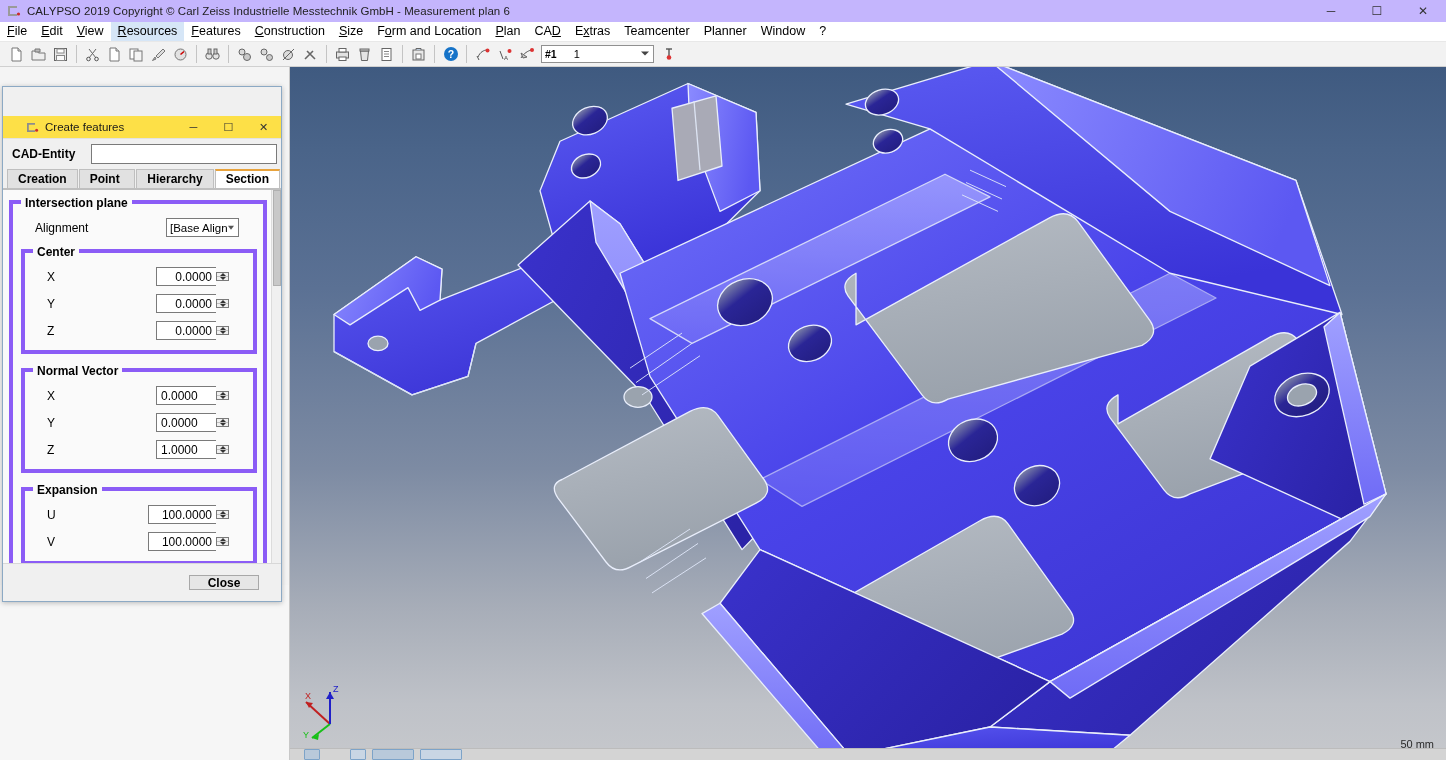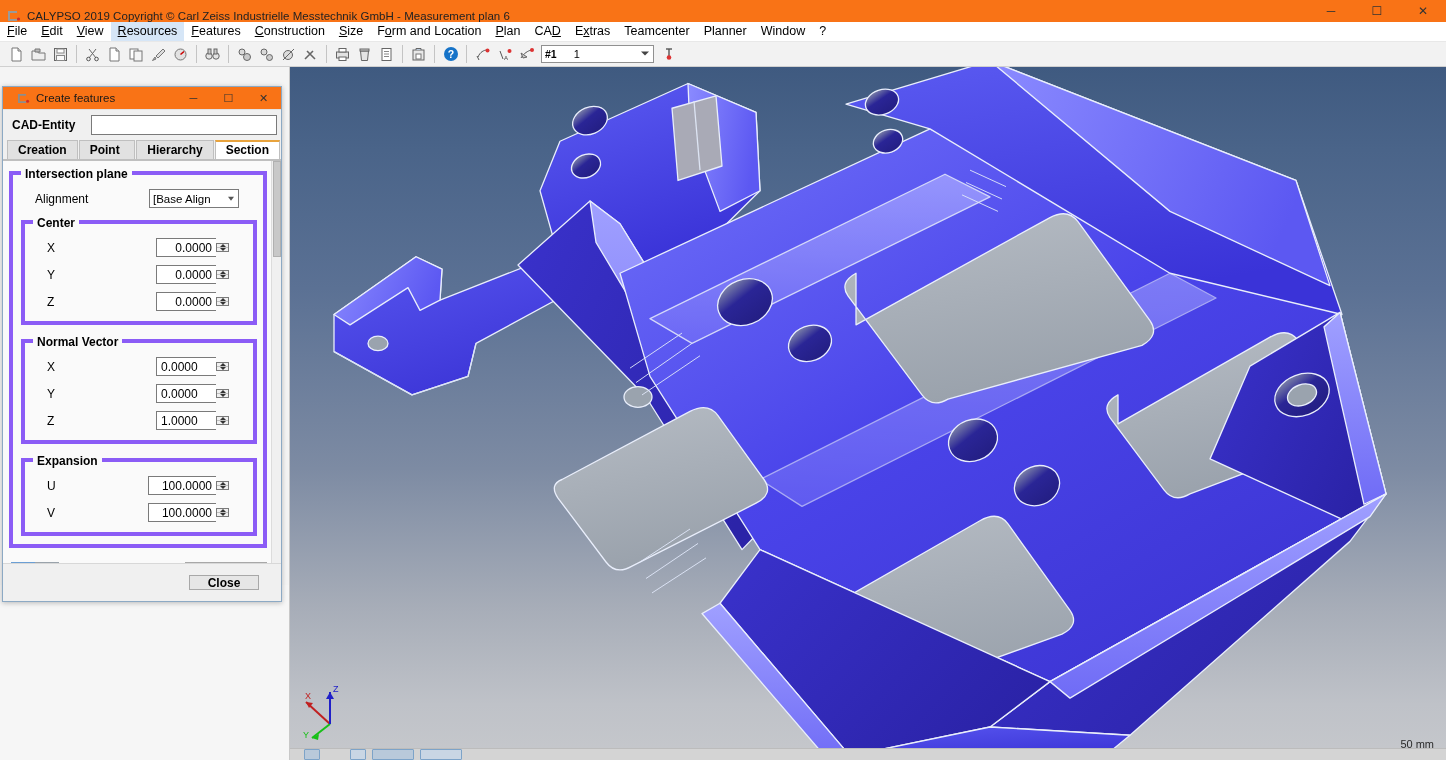--- a/index.html
+++ b/index.html
@@ -12,21 +12,21 @@
     overflow:hidden;
     position:relative;
     -webkit-font-smoothing:antialiased;
   }
 
   
   #app { position:absolute; inset:0; background:#ffffff; display:flex; flex-direction:column; }
 
   
   .titlebar {
-    height:22px; background:#f97316; display:flex; align-items:flex-end;
+    height:22px; background:#c4b5fd; display:flex; align-items:center;
     padding-left:7px; flex:0 0 auto; position:relative;
   }
   .tb-appicon { width:14px; height:12px; margin-right:6px; position:relative; flex:0 0 auto;}
   .tb-title { font-size:11.5px; color:#222; letter-spacing:0.05px; white-space:nowrap; }
   .tb-ctrls { position:absolute; right:0; top:0; height:22px; display:flex; }
   .tb-btn { width:46px; height:22px; display:flex; align-items:center; justify-content:center;
             color:#333; font-size:12px; }
 
   
   .menubar {
@@ -89,22 +89,22 @@
   .vb-sp { width:18px; }
 
   
   .dialog {
     position:absolute; left:2px; top:86px; width:280px; height:516px;
     background:#f0f0f0; border:1px solid #8ca9c4;
     box-shadow:0 1px 5px rgba(0,0,0,.25);
     display:flex; flex-direction:column; z-index:40;
   }
   .dlg-title {
-    height:23px; background:#f97316; display:flex; align-items:center;
-    padding-left:14px; flex:0 0 auto; border-bottom:1px solid #e2e2e2;
+    height:23px; background:#fde047; display:flex; align-items:center;
+    padding-left:23px; flex:0 0 auto; border-bottom:1px solid #e2e2e2;margin-top:29px;
   }
   .dlg-ico { width:13px; height:11px; margin-right:6px; position:relative; flex:0 0 auto; }
   .dlg-title span.t { font-size:11.5px; color:#1a1a1a; }
   .dlg-ctrls { margin-left:auto; display:flex; height:23px; }
   .dlg-cbtn { width:35px; height:23px; display:flex; align-items:center; justify-content:center;
               color:#333; font-size:11px; }
 
   .cad-row { display:flex; align-items:center; padding:5px 4px 5px 9px; flex:0 0 auto; }
   .cad-row label { font-size:12px; font-weight:bold; color:#000; }
   .cad-input {
@@ -152,21 +152,21 @@
   .spin .btns { width:13px; border:1px solid #7a7a7a; background:#f0f0f0;
                 display:flex; flex-direction:column; }
   .spin .btns i { flex:1; display:flex; align-items:center; justify-content:center; font-style:normal;}
   .spin .btns i:first-child { border-bottom:1px solid #c0c0c0; }
   .spin .btns i::before { content:""; display:block; width:0;height:0;
       border-left:3px solid transparent;border-right:3px solid transparent; }
   .spin .btns i:first-child::before { border-bottom:3px solid #333; }
   .spin .btns i:last-child::before { border-top:3px solid #333; }
 
   .combo {
-    margin-left:auto; margin-right:20px; width:90px; height:19px; background:#fff;
+    margin-left:auto; margin-right:20px; width:73px; height:19px; background:#fff;
     border:1px solid #7a7a7a; display:flex; align-items:center; padding-left:3px;
     font-size:11.5px; color:#000; position:relative;
   }
   .combo .arr { position:absolute; right:4px; top:50%; transform:translateY(-55%);
     width:0;height:0;border-left:3.5px solid transparent;border-right:3.5px solid transparent;
     border-top:4px solid #555; }
 
   .tool-row { display:flex; align-items:center; margin:14px 14px 0 8px; }
   .ibtn { width:24px; height:22px; border:1px solid #9aa3ab; display:flex; align-items:center;
           justify-content:center; background:#e7e7e7; }

